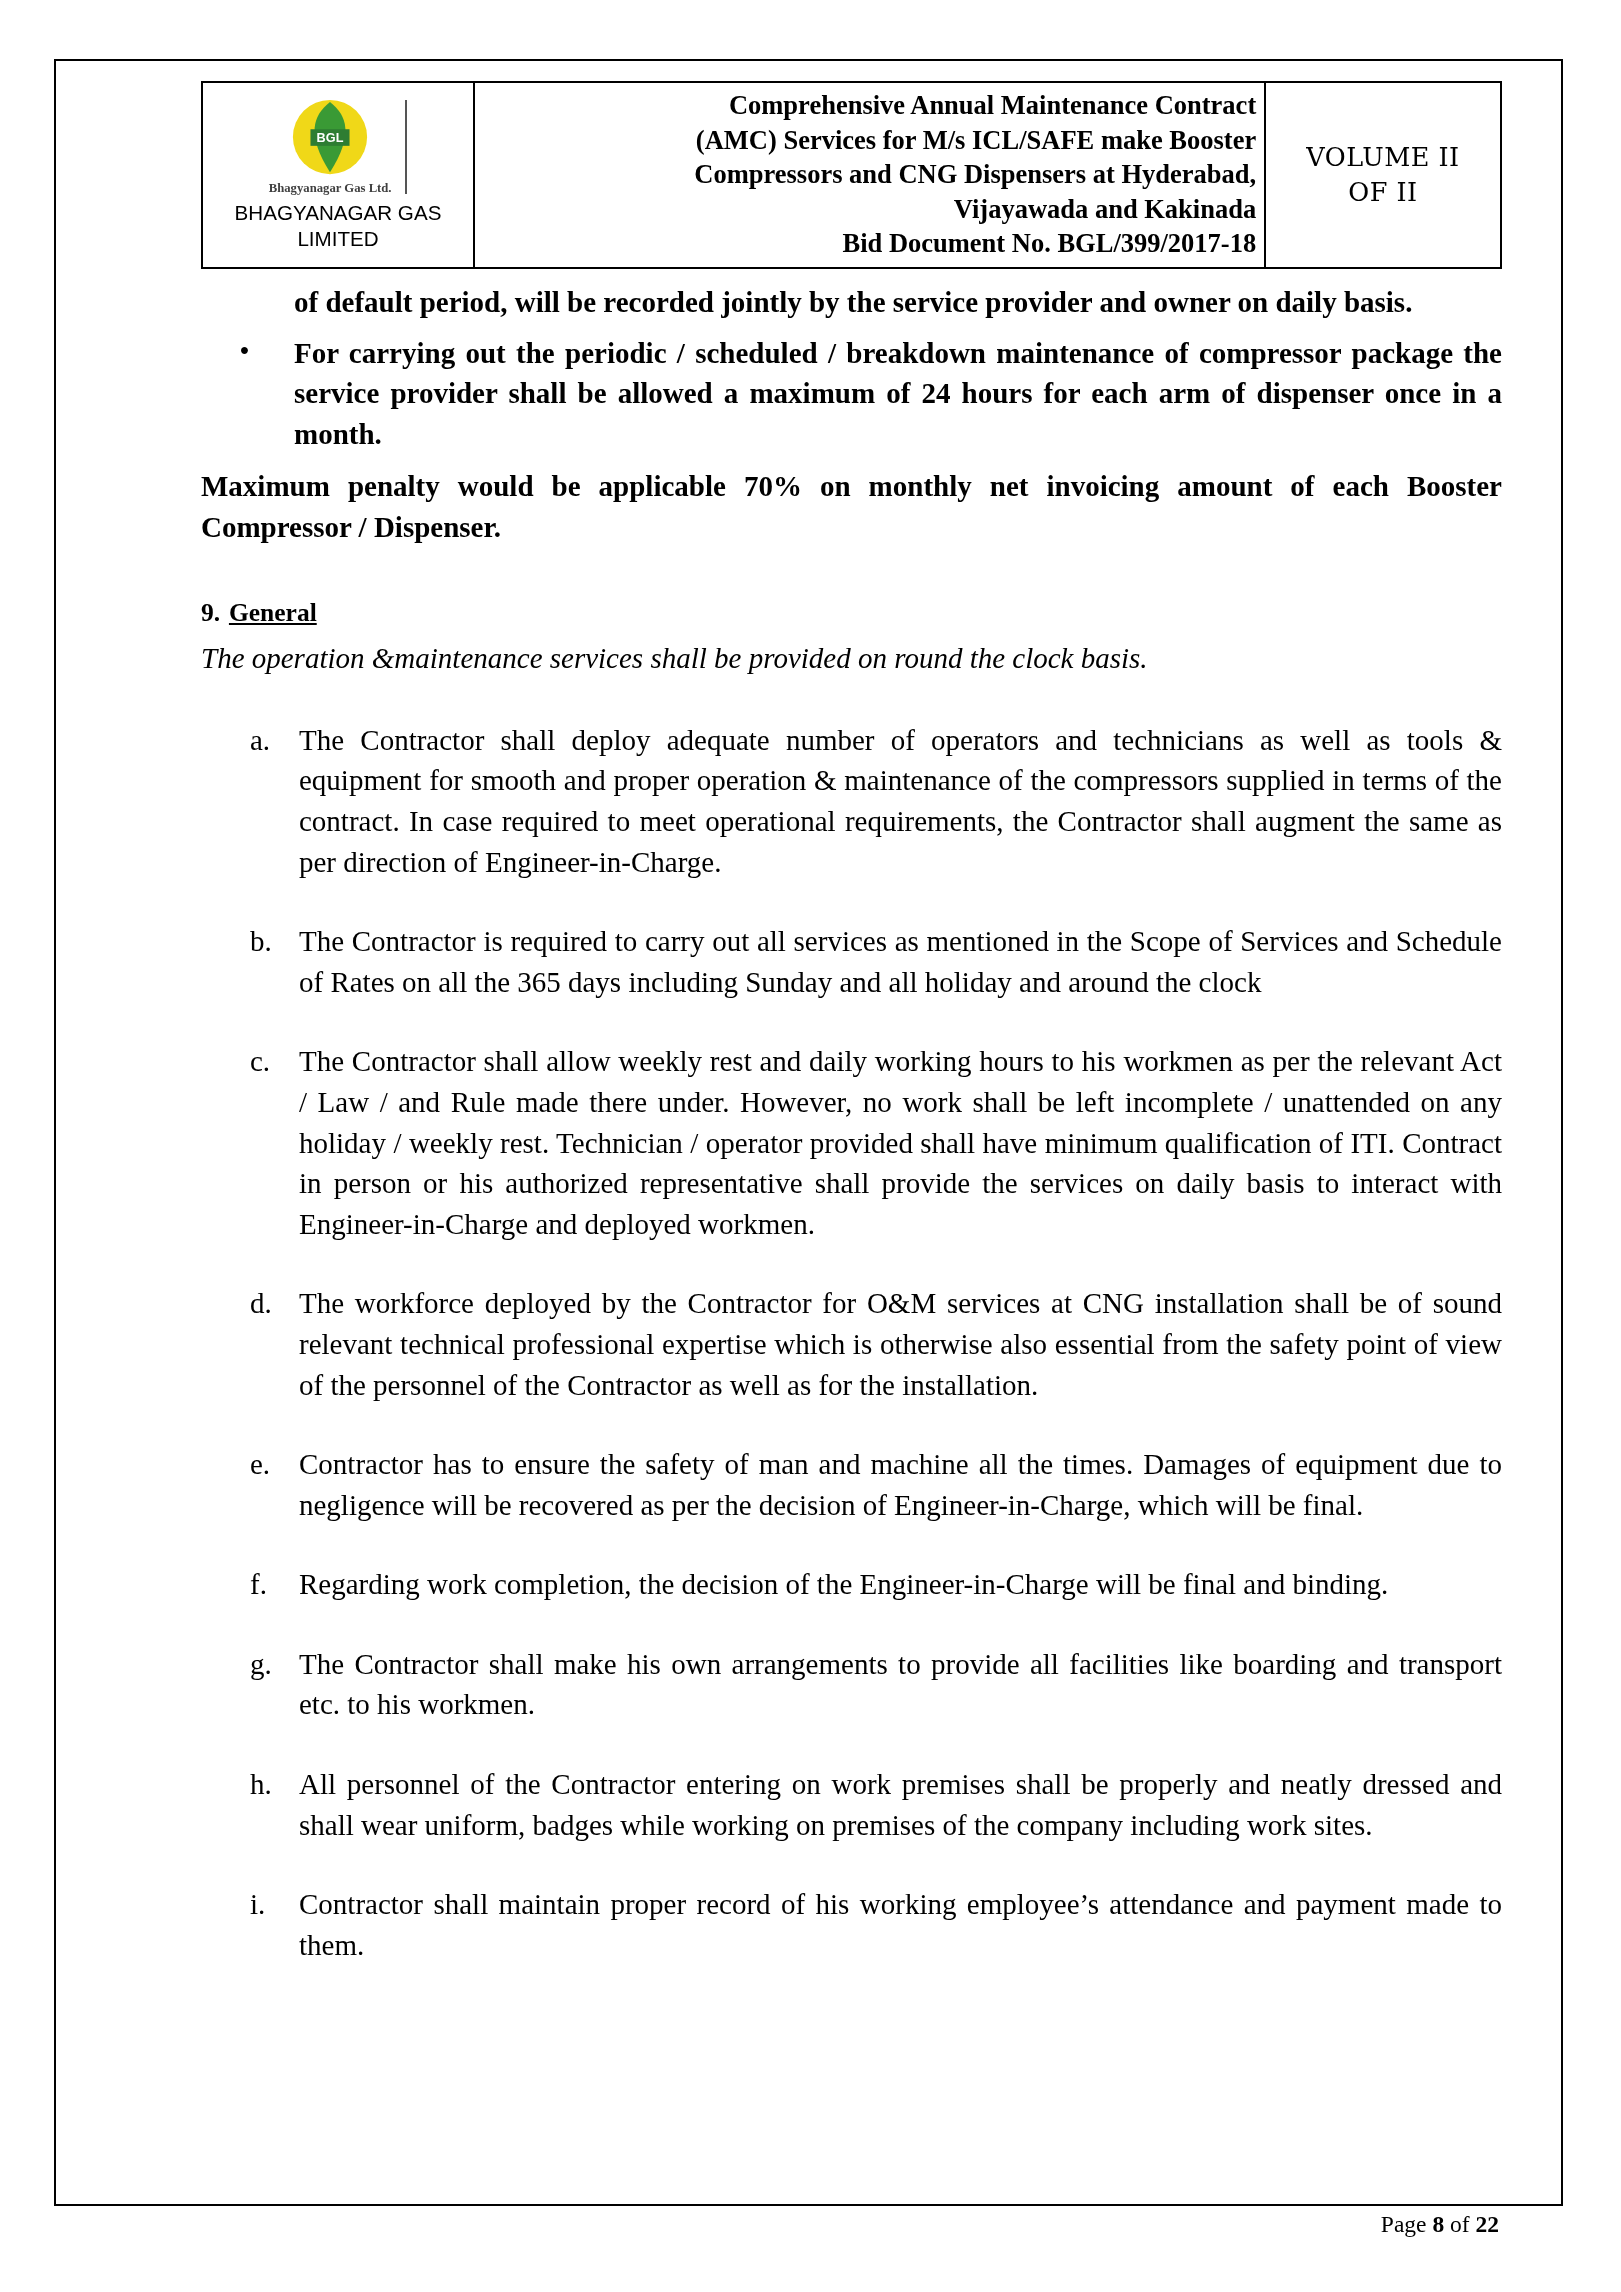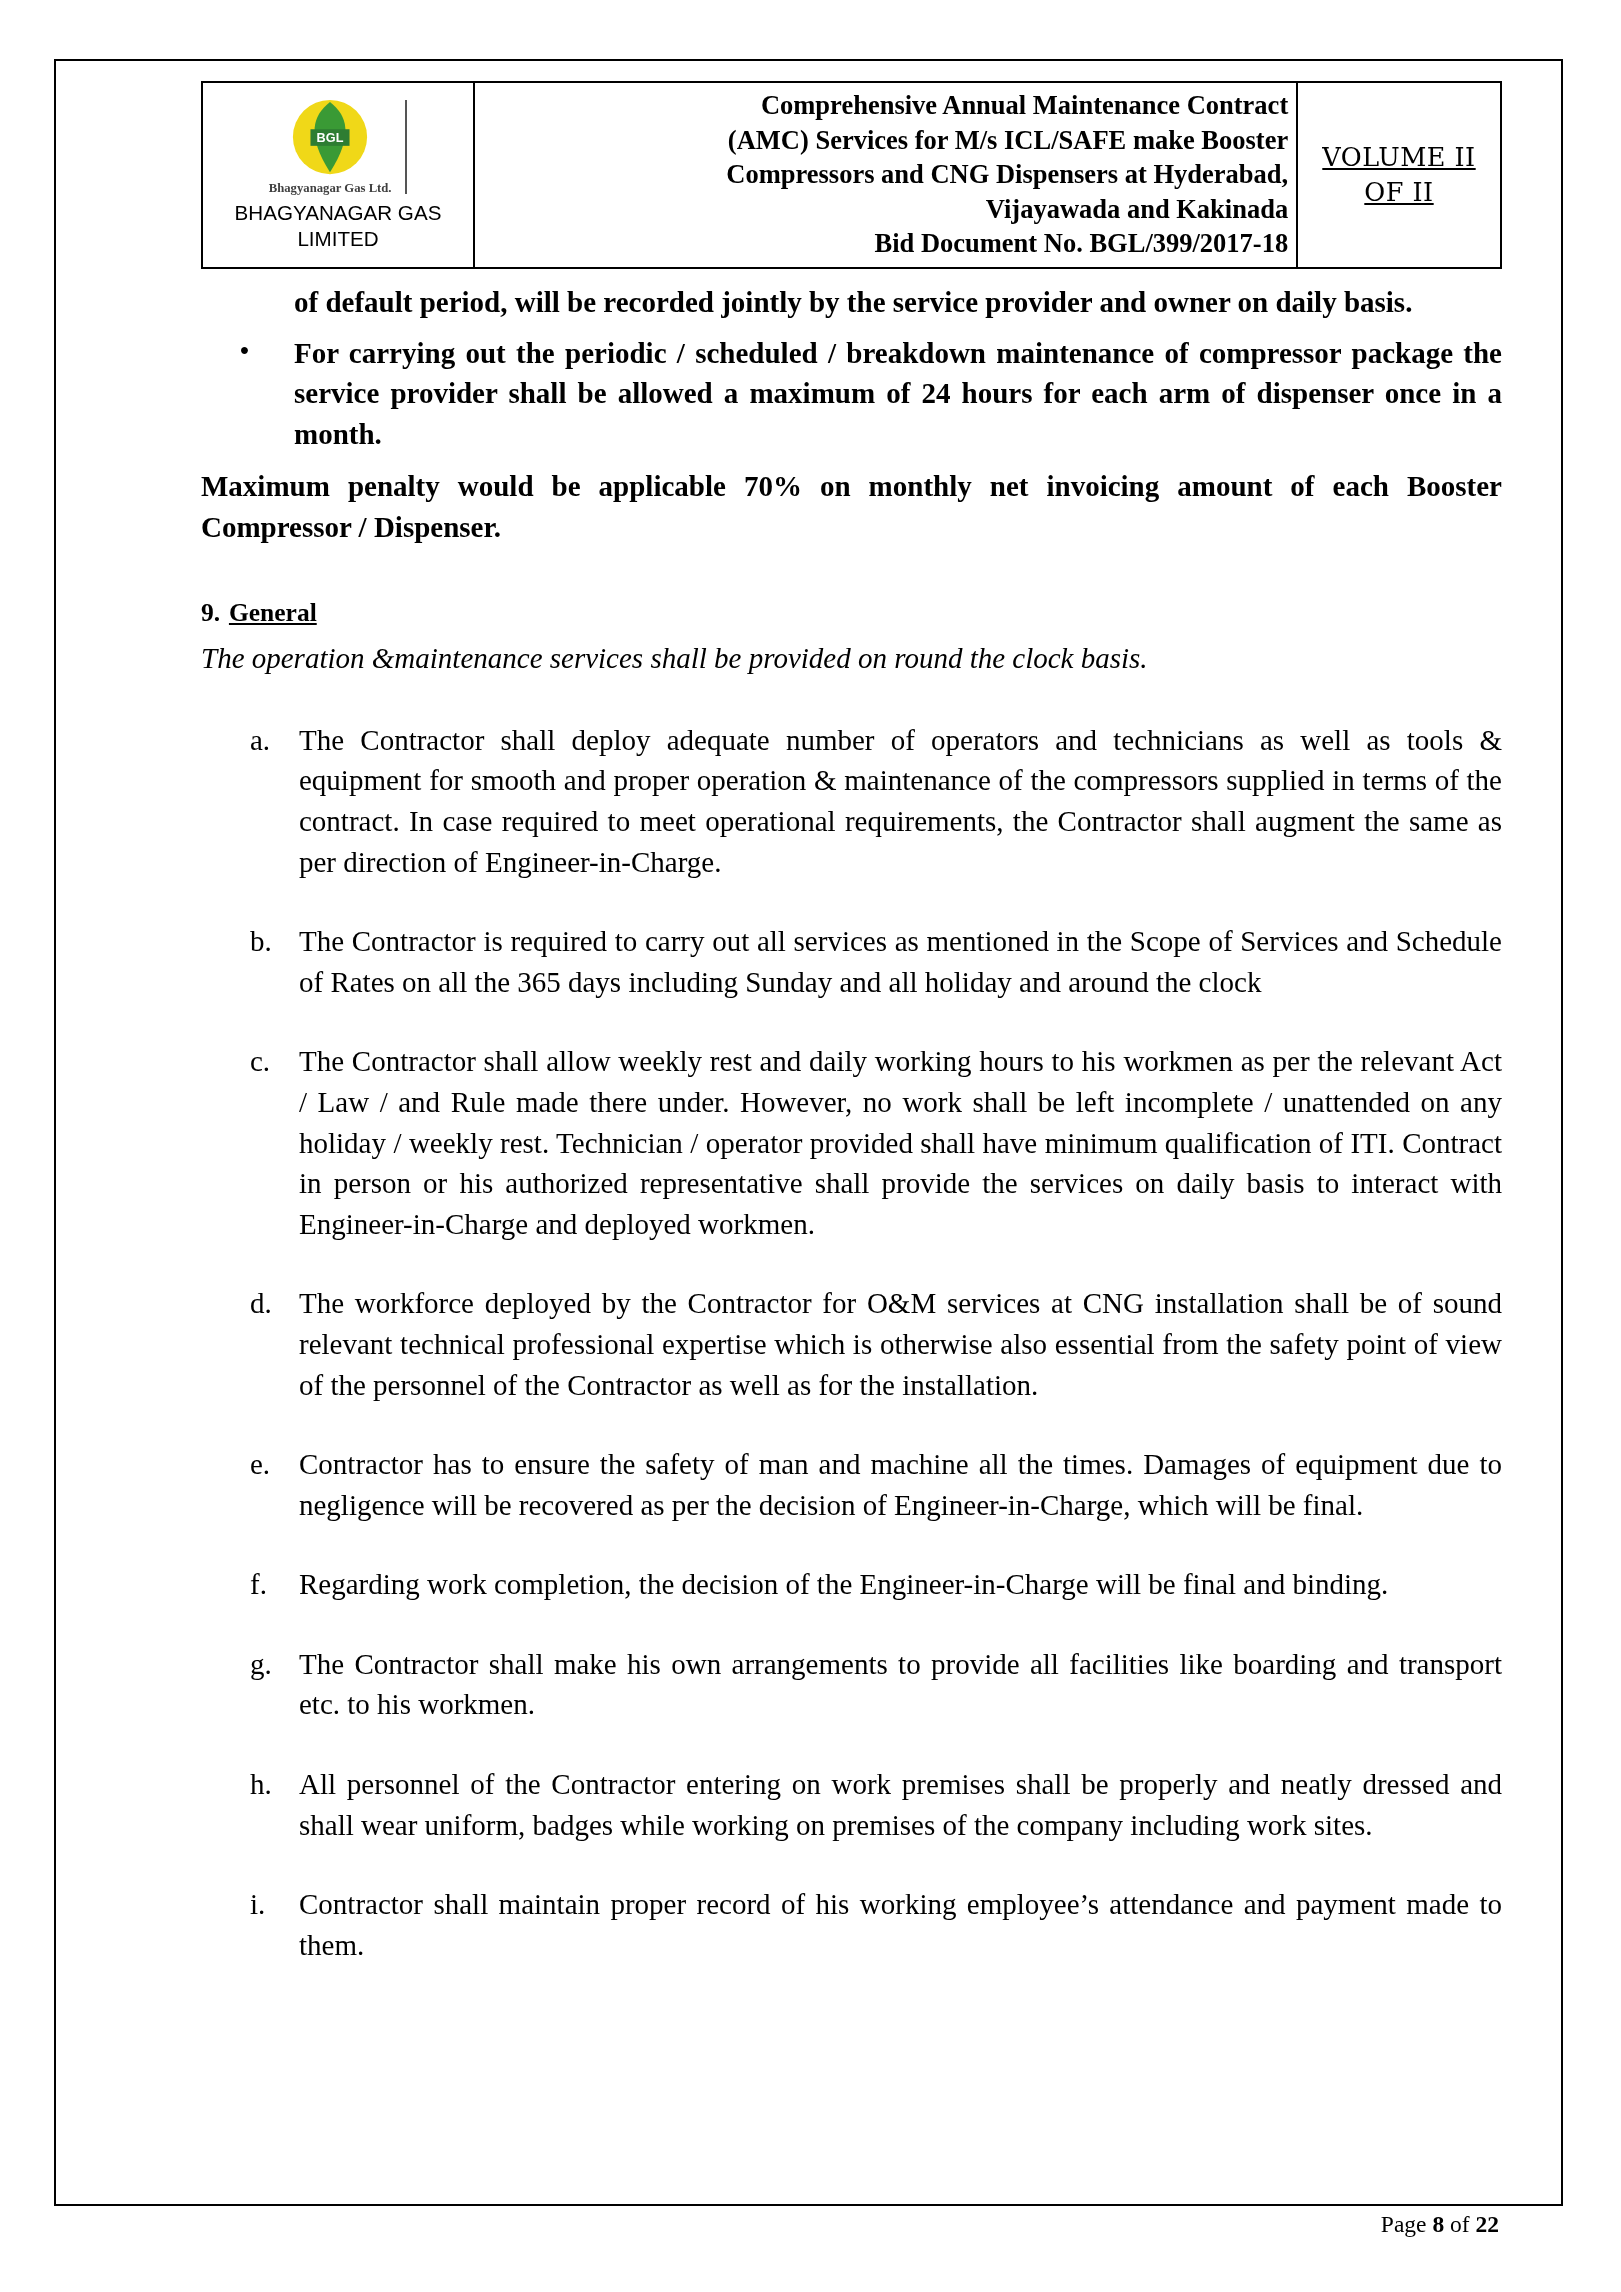--- a/index.html
+++ b/index.html
@@ -15,21 +15,21 @@
     position: absolute; left: 54px; top: 59px;
     width: 1509px; height: 2147px;
     border: 2px solid #000;
   }
   .content { padding: 19.6px 59px 0 145px; }
 
   
   .header-table { width: 100%; border-collapse: collapse; table-layout: fixed; }
   .header-table td { border: 2px solid #000; vertical-align: middle; padding: 5.9px 7.8px; }
   .cell-logo { width: 272px; text-align: center; }
-  .cell-volume { width: 204px; text-align: center; text-decoration: underline; }
+  .cell-volume { width: 236px; text-align: center; }
 
   .logo-wrap { display: flex; align-items: stretch; justify-content: center; gap: 13.7px; }
   .logo-block { display: flex; flex-direction: column; align-items: center; }
   .logo-sub { font-size: 12.7px; color: #404040; font-weight: bold; margin-top: 1px; font-family: "Liberation Serif", serif; }
   .logo-divider { width: 2px; background: #555; margin: 2px 0; }
   .company-name { font-family: "Liberation Sans", sans-serif; font-size: 20.6px; line-height: 1.25; margin-top: 3.9px; }
 
   .cell-title { text-align: right; }
   .title-line { font-weight: bold; font-size: 26.5px; line-height: 1.3; }
   .doc-number { font-weight: bold; font-size: 26.5px; line-height: 1.3; }

